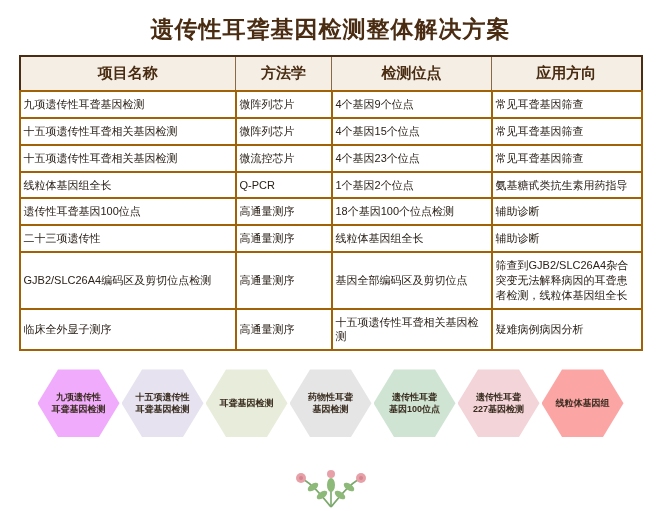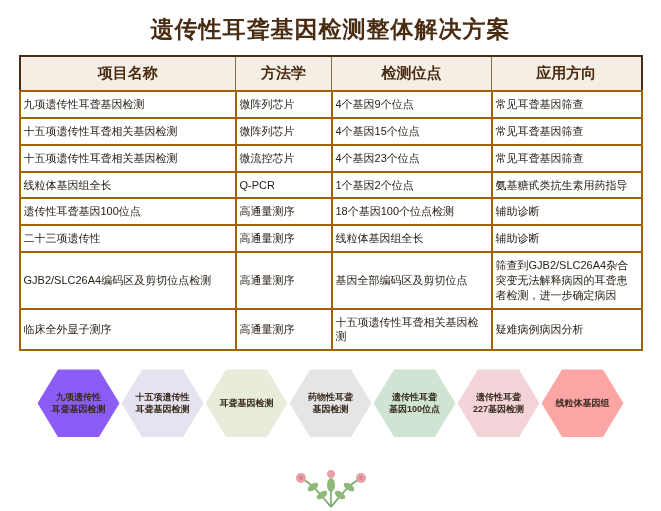--- a/index.html
+++ b/index.html
@@ -149,33 +149,33 @@
       <tr>
         <td>二十三项遗传性</td>
         <td>高通量测序</td>
         <td>线粒体基因组全长</td>
         <td>辅助诊断</td>
       </tr>
       <tr class="tall">
         <td>GJB2/SLC26A4编码区及剪切位点检测</td>
         <td>高通量测序</td>
         <td>基因全部编码区及剪切位点</td>
-        <td>筛查到GJB2/SLC26A4杂合突变无法解释病因的耳聋患者检测，进一步确定病因</td>
+        <td>筛查到GJB2/SLC26A4杂合突变无法解释病因的耳聋患者检测，线粒体基因组全长</td>
       </tr>
       <tr>
         <td>临床全外显子测序</td>
         <td>高通量测序</td>
         <td>十五项遗传性耳聋相关基因检测</td>
         <td>疑难病例病因分析</td>
       </tr>
     </tbody>
   </table>
 
   <div class="hex-row">
-    <div class="hex" style="background:#8b5cf6">
+    <div class="hex" style="background:#f0abfc">
       <div>
         <span>九项遗传性</span>
         <span>耳聋基因检测</span>
       </div>
     </div>
     <div class="hex" style="background:#e6e2ef">
       <div>
         <span>十五项遗传性</span>
         <span>耳聋基因检测</span>
       </div>

